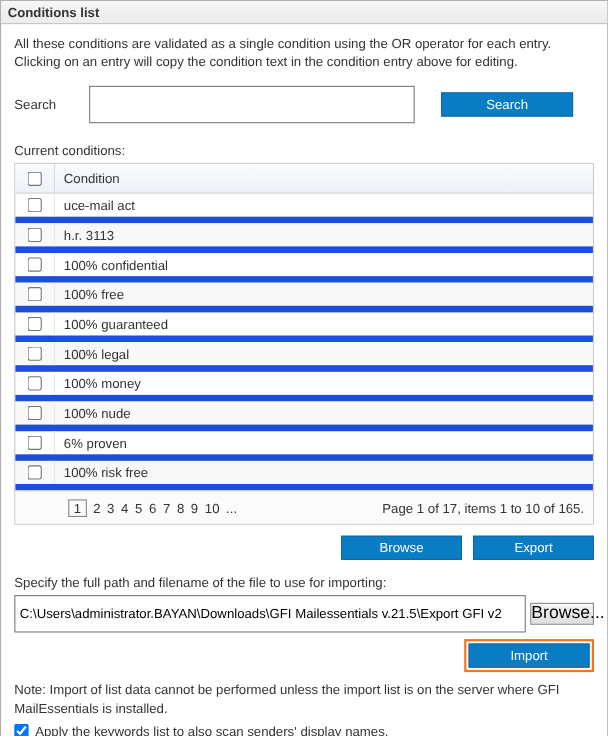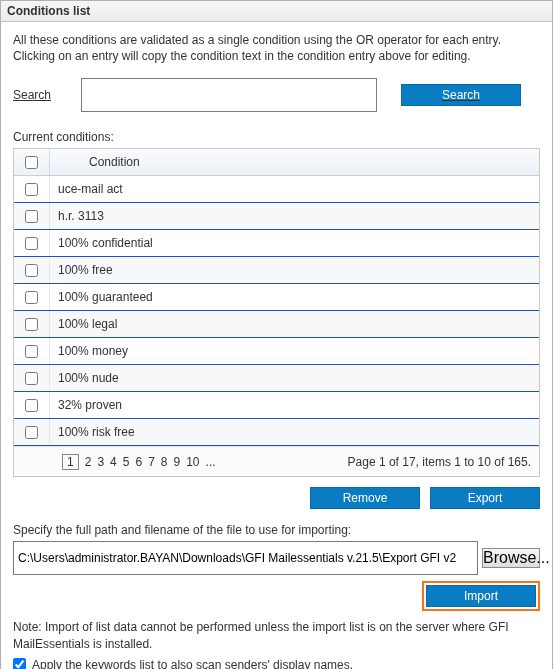--- a/index.html
+++ b/index.html
@@ -12,21 +12,21 @@
   }
   .panel { border: 1px solid #b0b0b0; }
   .titlebar {
     background: linear-gradient(#f6f6f6,#ececec);
     border-bottom: 1px solid #c0c0c0;
     padding: 3px 6px;
     font-weight: bold;
   }
   .content { padding: 10px 12px 8px 12px; }
   .intro { margin-bottom: 14px; line-height: 1.35; }
-  .search-row { display: flex; align-items: center; gap: 24px; margin-bottom: 18px; text-decoration: underline; }
+  .search-row { display: flex; align-items: center; gap: 24px; margin-bottom: 18px; }
   .search-label { width: 44px; }
   .text-input {
     border: 1px solid #7a7a7a;
     height: 34px;
     padding: 1px 4px;
     font-family: inherit;
     font-size: 12px;
   }
   .search-input { flex: 0 0 296px; }
   .btn {
@@ -52,28 +52,27 @@
     font-size: 16px;
     cursor: pointer;
   }
   .cond-label { margin-bottom: 4px; }
   .grid {
     border: 1px solid #c8c8c8;
   }
   .grid-head, .grid-row {
     display: flex;
     align-items: center;
-    border-bottom: 1px solid #1d4ed8;
+    border-bottom: 6px solid #1d4ed8;
     height: 27px;
   }
   .grid-head {
     background: linear-gradient(#f9fbfd,#edf2f8);
     border-bottom: 1px solid #c8cdd4;
     height: 27px;
-    gap: 31px;
   }
   .col-chk { width: 36px; display:flex; justify-content:center; align-items:center; border-right:1px solid #e8e8e8; height:100%; }
   .grid-head .col-chk { border-right:1px solid #d4dbe4; }
   .col-cond { padding-left: 8px; flex:1; }
   .grid-row:nth-child(even){ background:#f7f8fa; }
   .pager {
     display:flex; align-items:center; padding: 6px 8px; gap:4px;
     border-top:1px solid #e4e4e4;
     background:#fbfbfb;
     min-height:30px;
@@ -163,21 +162,21 @@
           <div class="grid-row">
             <div class="col-chk">
               <input type="checkbox" style="">
             </div>
             <div class="col-cond">100% nude</div>
           </div>
           <div class="grid-row">
             <div class="col-chk">
               <input type="checkbox" style="">
             </div>
-            <div class="col-cond">32% proven</div>
+            <div class="col-cond">6% proven</div>
           </div>
           <div class="grid-row">
             <div class="col-chk">
               <input type="checkbox" style="">
             </div>
             <div class="col-cond">100% risk free</div>
           </div>
         </div>
       <div class="pager">
         <div class="pager-left"></div>
@@ -192,21 +191,21 @@
             <span>8</span>
             <span>9</span>
             <span>10</span>
             <span>...</span>
           </div>
         <div class="pager-info">Page 1 of 17, items 1 to 10 of 165.</div>
       </div>
     </div>
 
     <div class="actions-row">
-      <button class="btn btn-action">Remove</button>
+      <button class="btn btn-action">Browse</button>
       <button class="btn btn-action">Export</button>
     </div>
 
     <div class="import-label">Specify the full path and filename of the file to use for importing:</div>
     <div class="import-row">
       <input type="text" class="text-input import-input" value="C:\Users\administrator.BAYAN\Downloads\GFI Mailessentials v.21.5\Export GFI v2" style="">
       <button class="btn-browse">Browse...</button>
     </div>
     <div class="import-btn-row">
       <span class="import-highlight">

